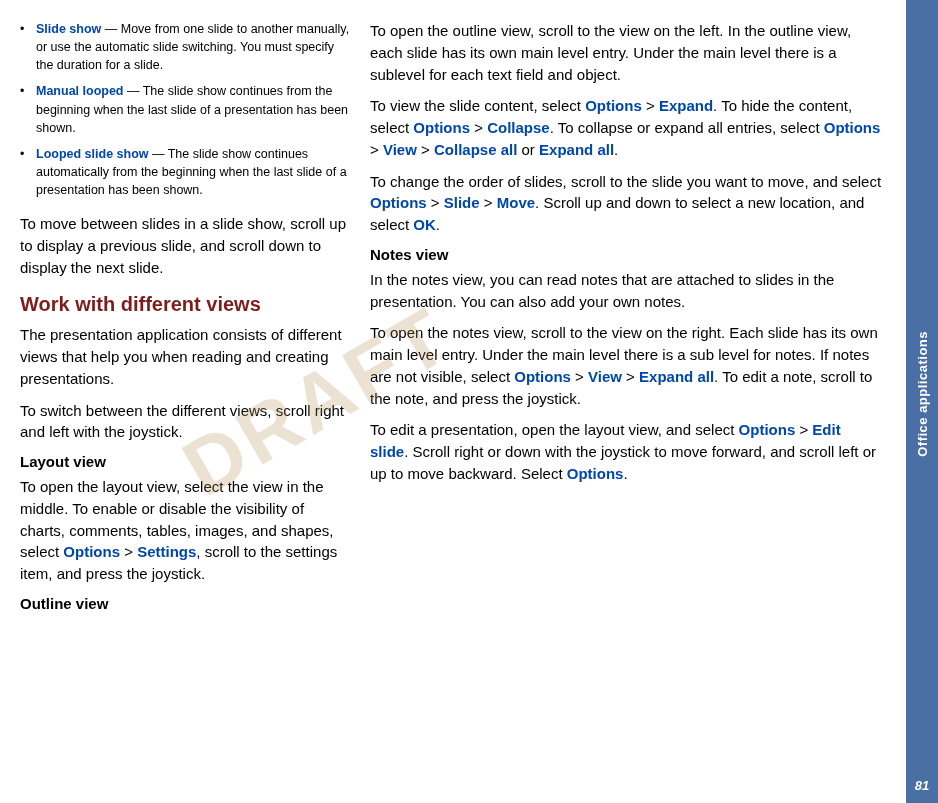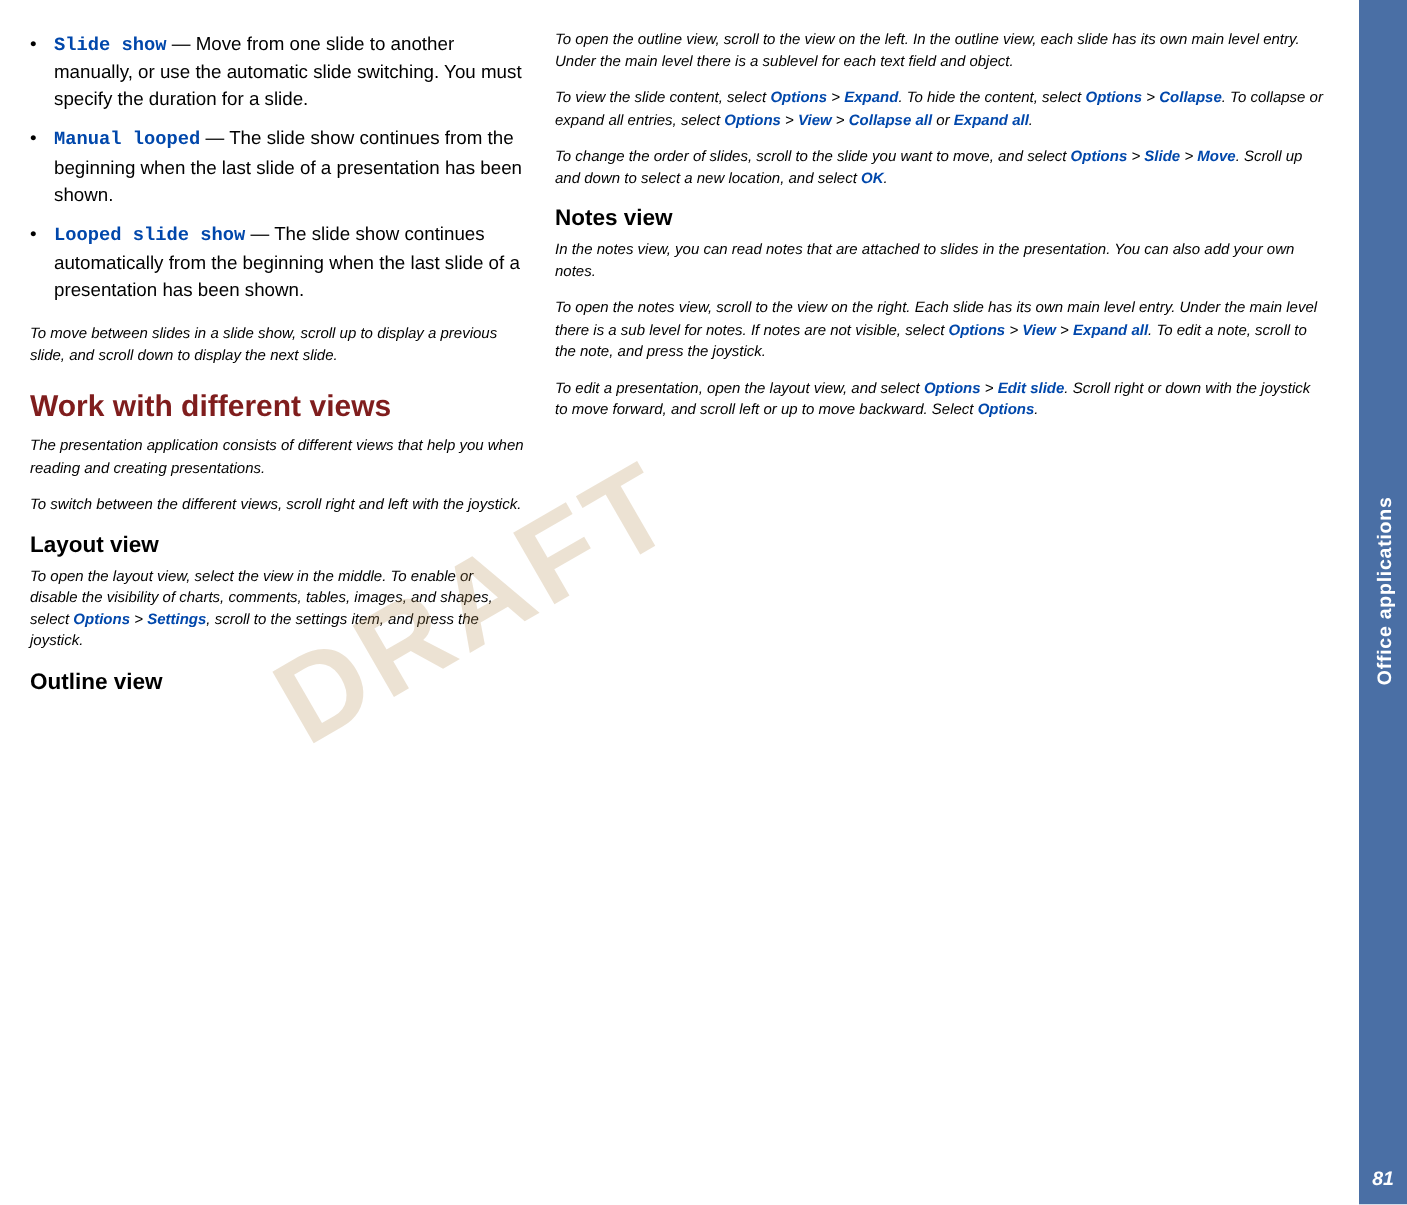--- a/index.html
+++ b/index.html
@@ -50,34 +50,32 @@
       content: '•';
       position: absolute;
       left: 0;
       top: 0;
     }
 
     .link-text {
       color: #0047ab;
       font-weight: bold;
       text-decoration: none;
-      font-family: Liberation Mono, monospace;
     }
 
     .bold-link {
       color: #0047ab;
       font-weight: bold;
     }
 
     p {
-      font-size: 10px;
+      font-size: 15px;
       line-height: 1.45;
       color: #000;
       margin-bottom: 10px;
-      font-style: italic;
     }
 
     h2 {
       font-size: 20px;
       font-weight: bold;
       color: #7f1d1d;
       margin-bottom: 8px;
       margin-top: 14px;
       line-height: 1.2;
     }

